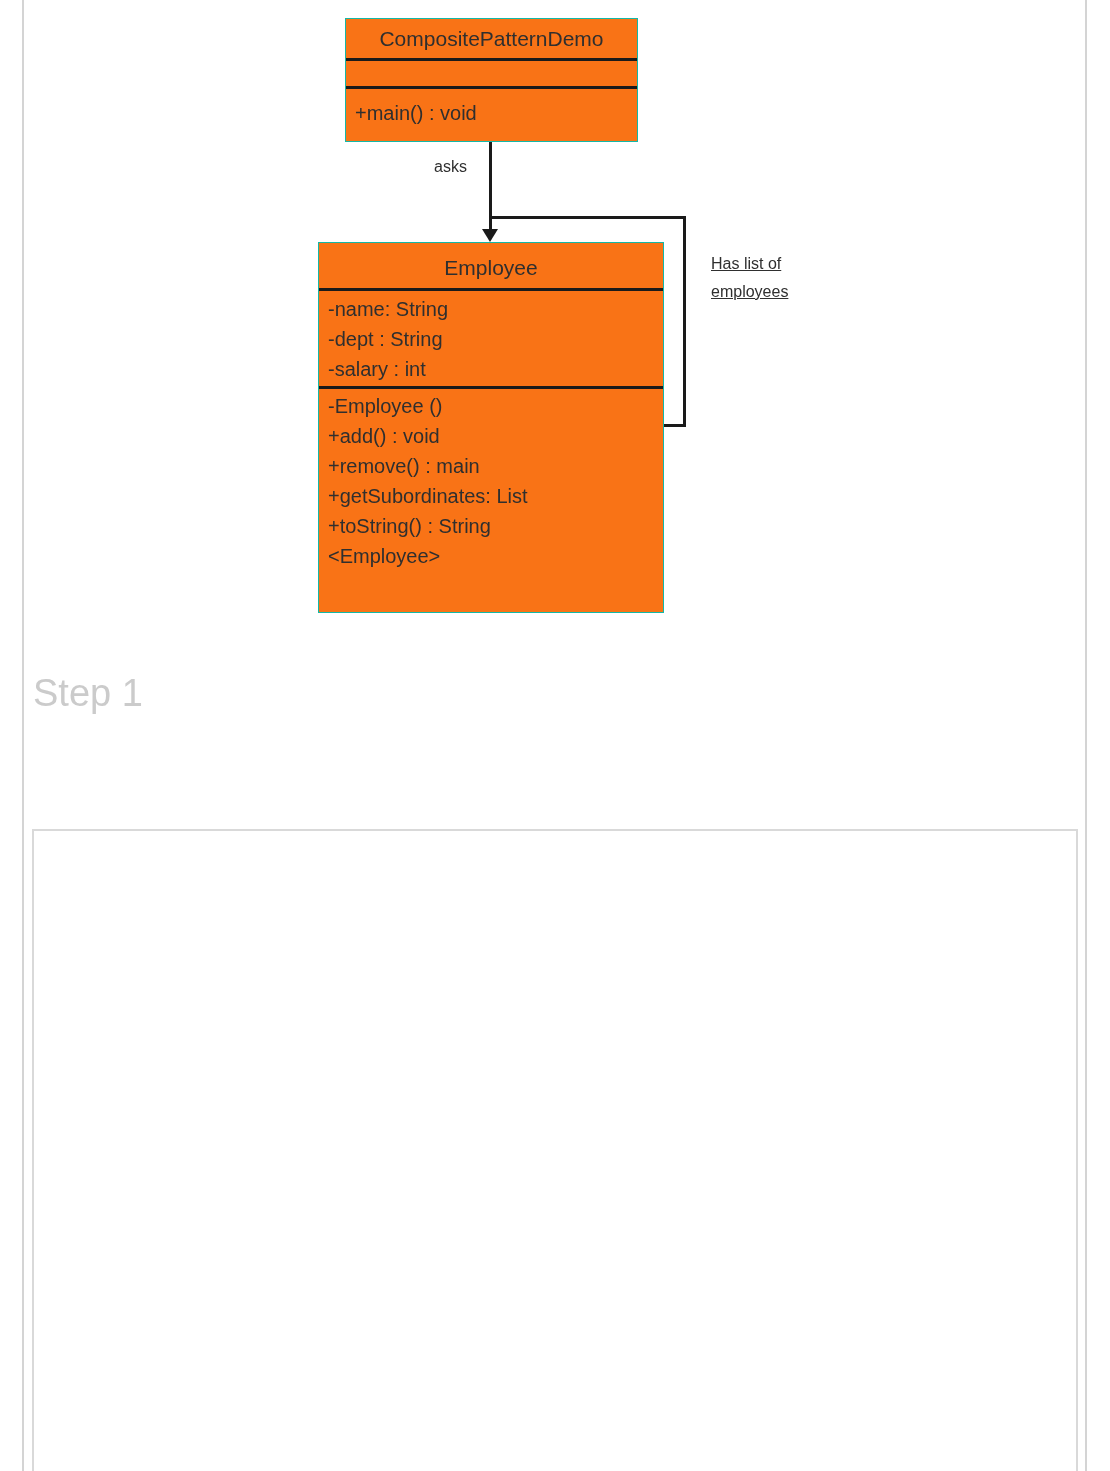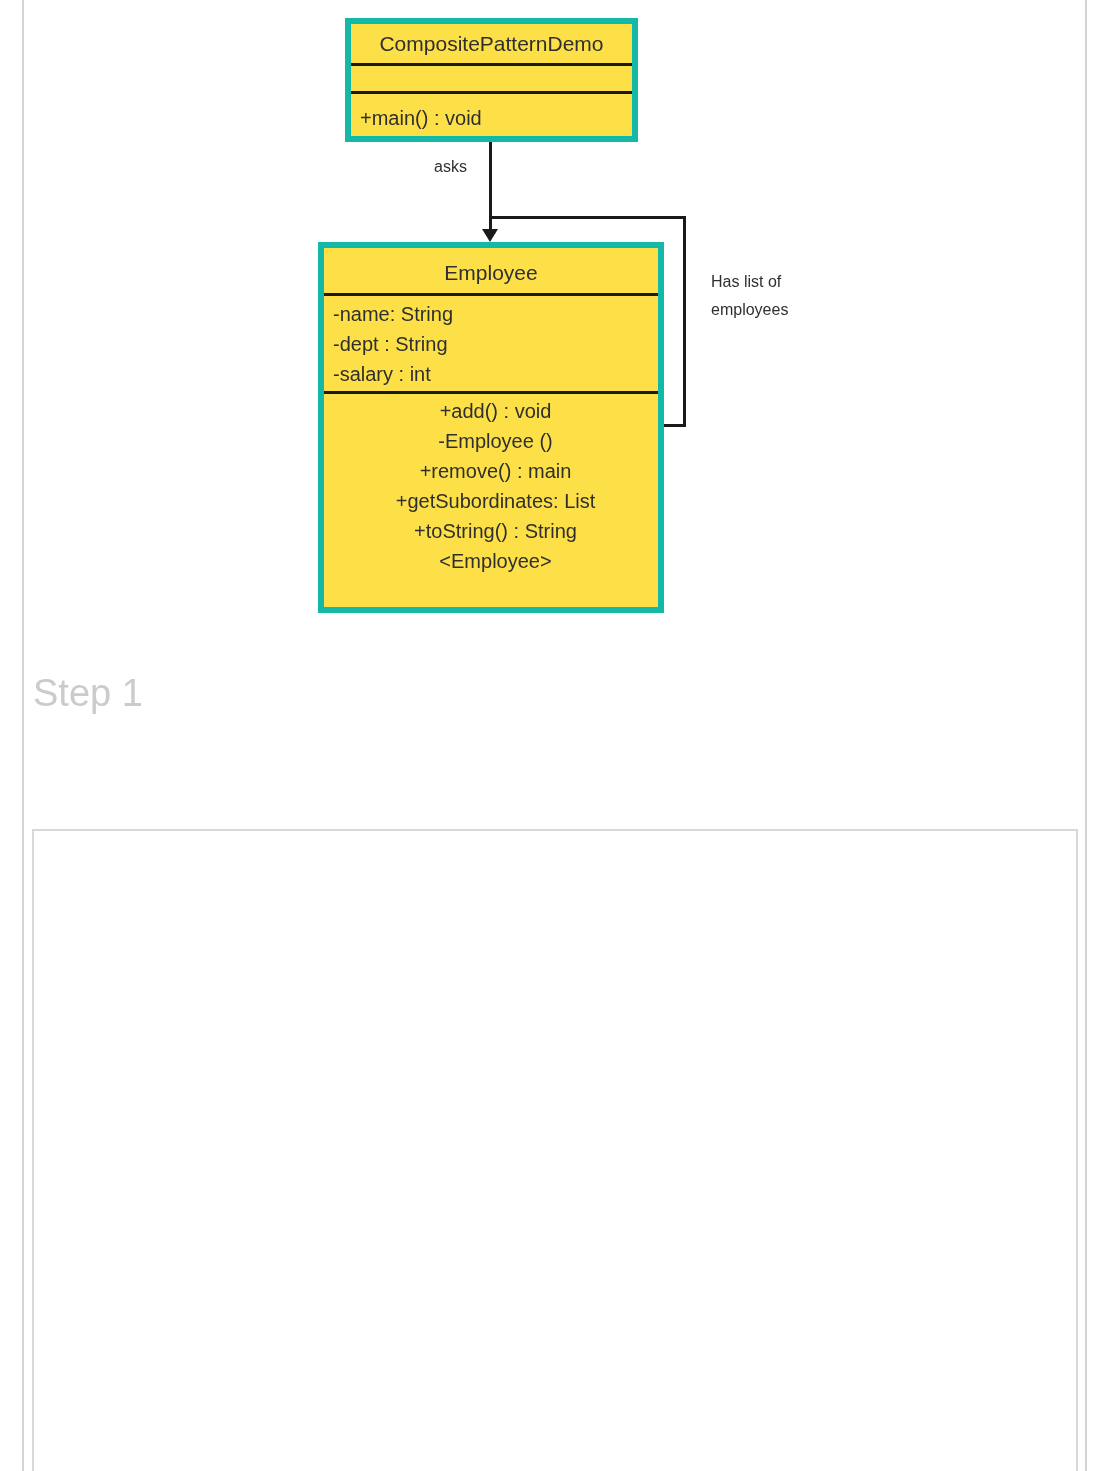--- a/index.html
+++ b/index.html
@@ -15,32 +15,32 @@
   .page-border {
     position: absolute; top: 0; width: 2px; height: 1471px;
     background: #d4d4d4;
   }
   .page-border.left  { left: 22px; }
   .page-border.right { left: 1085px; }
 
   
   .uml-class {
     position: absolute;
-    border: 6px solid #14b8a6;
-    background: #fde047;
+    border: 1px solid #14b8a6;
+    background: #f97316;
     color: #2f2f2f;
   }
   .uml-title {
     text-align: center;
     font-size: 21px;
     border-bottom: 3px solid #1a1a1a;
     color: #2f2f2f;
   }
   .uml-section { border-bottom: 3px solid #1a1a1a; }
-  .uml-section:last-child { border-bottom: none; text-align: center; }
+  .uml-section:last-child { border-bottom: none; }
   .uml-line {
     font-size: 20px;
     line-height: 30px;
     padding-left: 9px;
     white-space: nowrap;
     color: #2f2f2f;
   }
 
   .demo-box { left: 345px; top: 18px; width: 293px; height: 124px; }
   .demo-box .uml-title { line-height: 39px; height: 42px; }
@@ -66,21 +66,21 @@
   .loop-v      { left: 683px; top: 216px; width: 3px;  height: 211px; }
   .loop-b      { left: 661px; top: 424px; width: 25px; height: 3px; }
 
   
   .diagram-label {
     position: absolute;
     font-size: 16px;
     color: #2f2f2f;
   }
   .asks-label { left: 434px; top: 158px; }
-  .has-list-label { left: 711px; top: 268px; width: 130px; line-height: 28px; }
+  .has-list-label { left: 711px; top: 250px; width: 130px; line-height: 28px; text-decoration: underline; }
 
   .step-heading {
     position: absolute;
     left: 33px; top: 648px;
     font-size: 38px;
     color: #cbcbcb;
     margin-top: 24px;
   }
 
   .content-panel {
@@ -119,22 +119,22 @@
     <div class="diagram-label has-list-label">Has list of employees</div>
 
     <div class="uml-class employee-box">
       <div class="uml-title">Employee</div>
       <div class="uml-section attrs">
         <div class="uml-line">-name: String</div>
         <div class="uml-line">-dept : String</div>
         <div class="uml-line">-salary : int</div>
       </div>
       <div class="uml-section methods">
+        <div class="uml-line">-Employee ()</div>
         <div class="uml-line">+add() : void</div>
-        <div class="uml-line">-Employee ()</div>
         <div class="uml-line">+remove() : main</div>
         <div class="uml-line">+getSubordinates: List</div>
         <div class="uml-line">+toString() : String</div>
         <div class="uml-line">&lt;Employee&gt;</div>
       </div>
     </div>
 
   </div>
 
   <div class="step-heading">Step 1</div>

